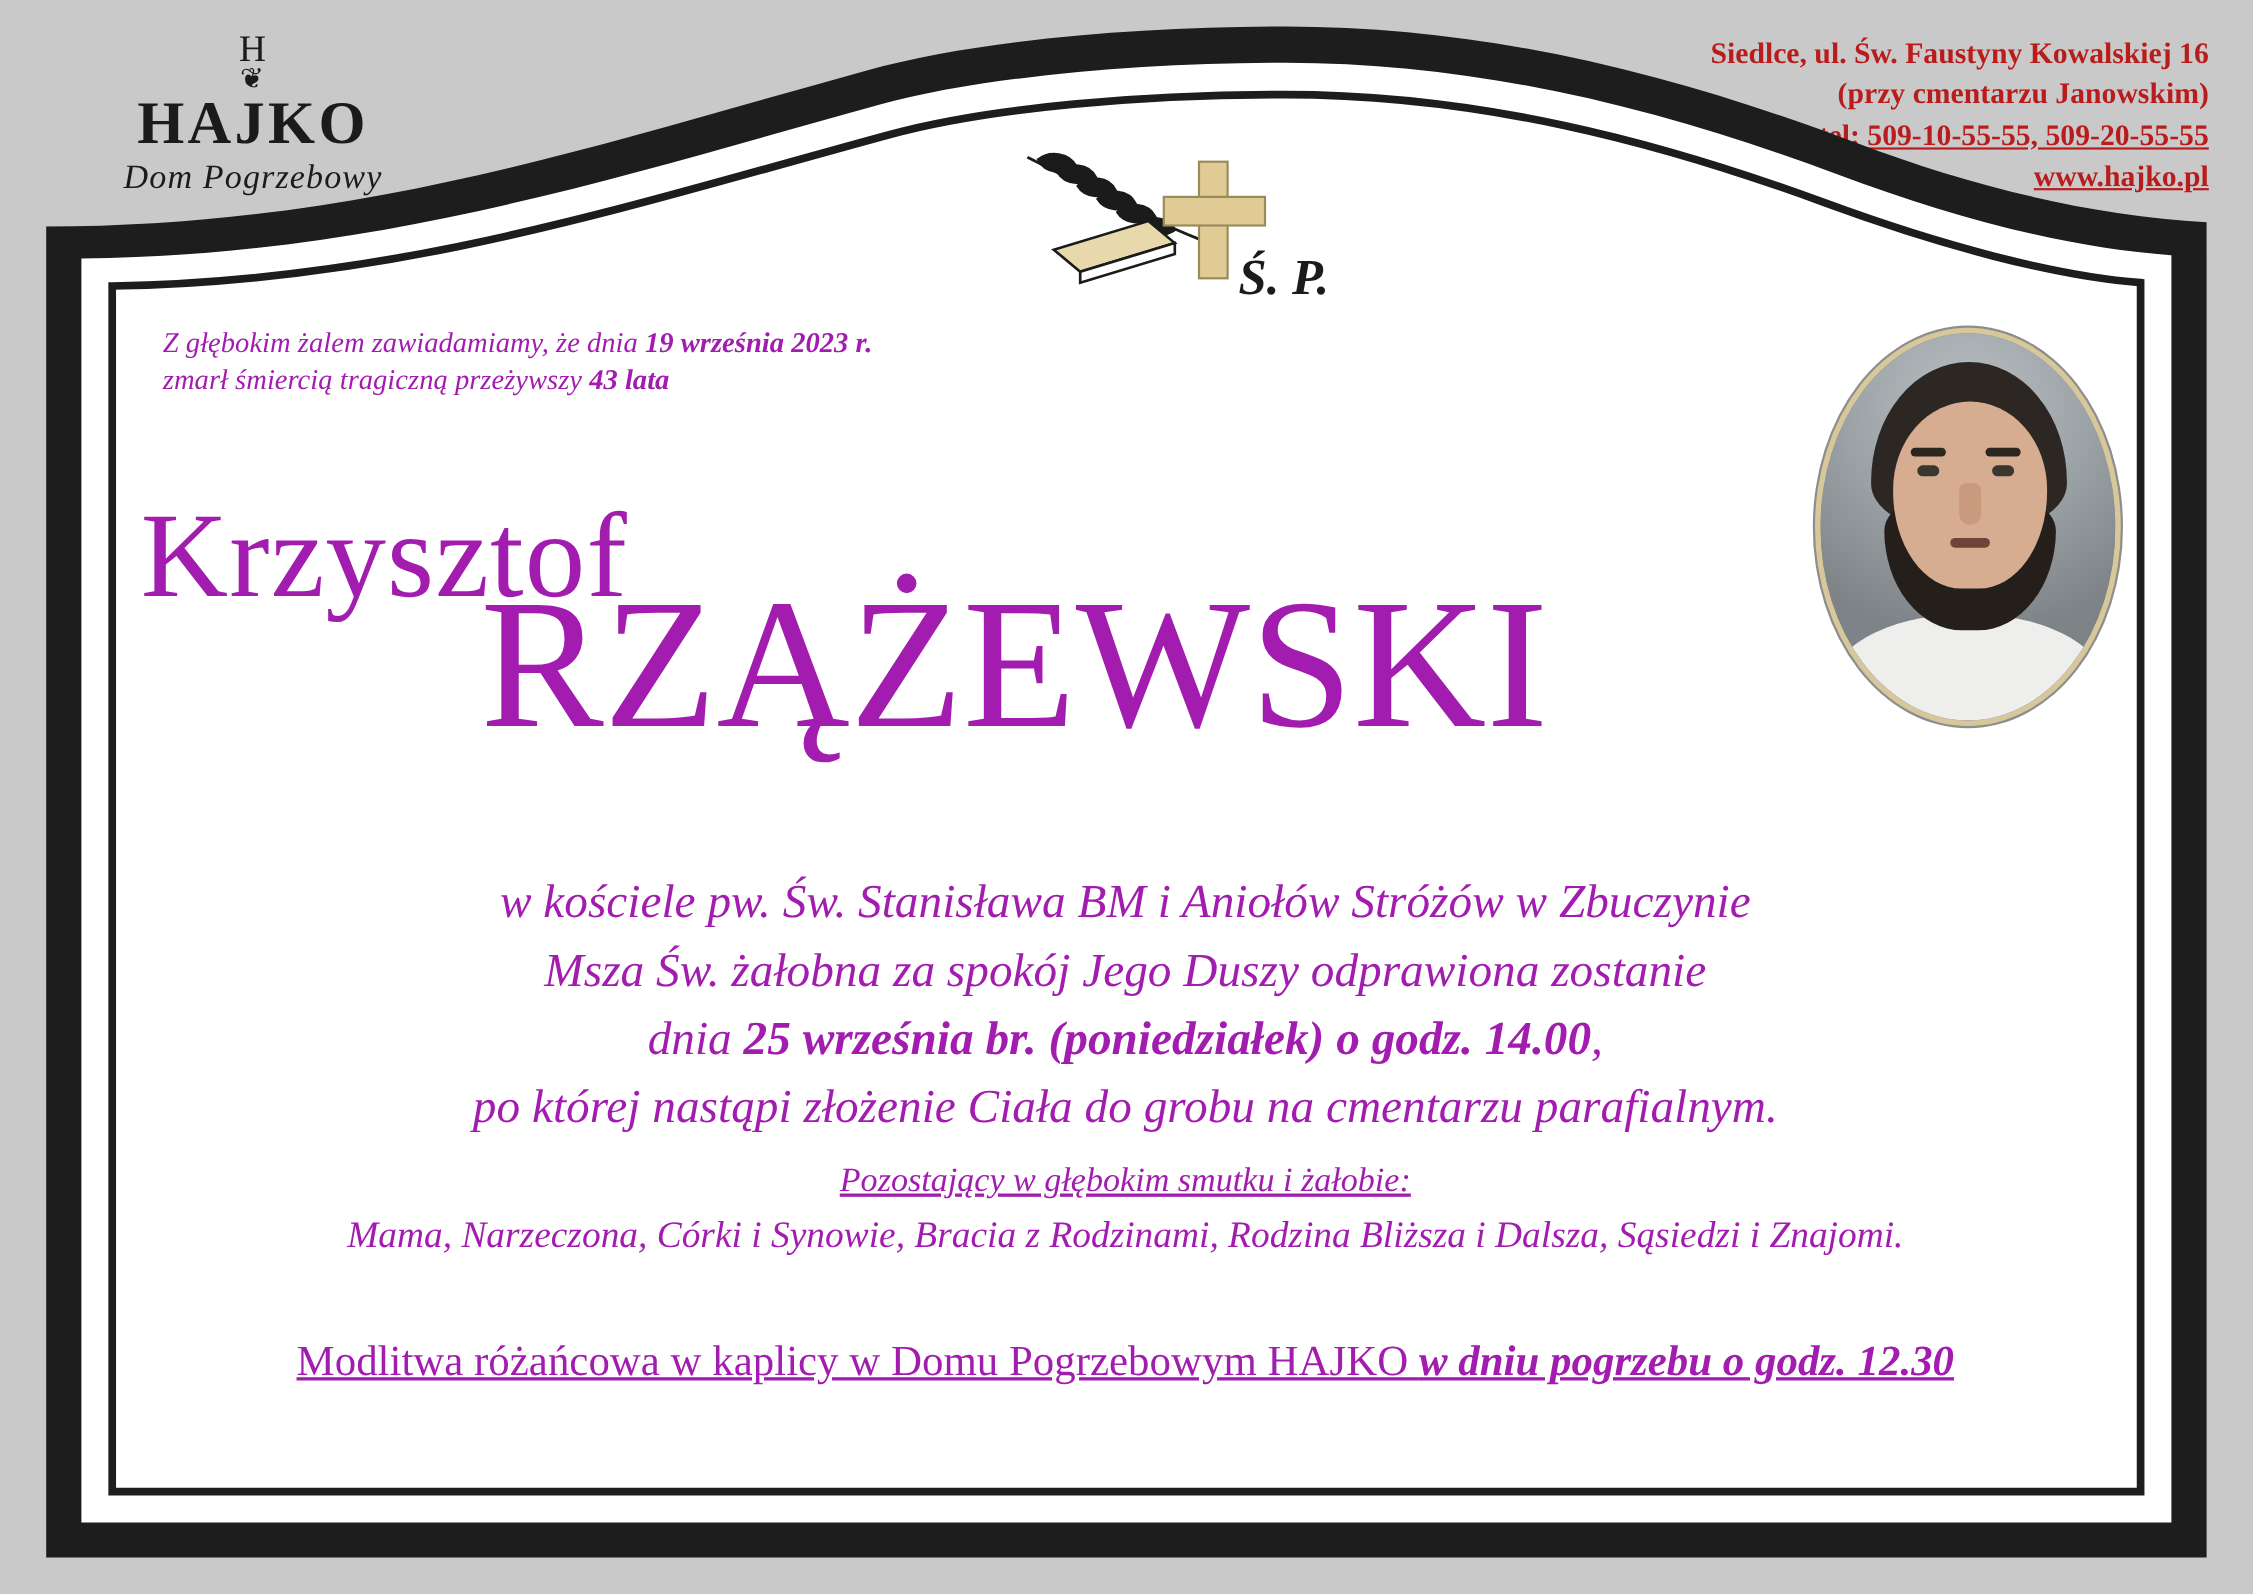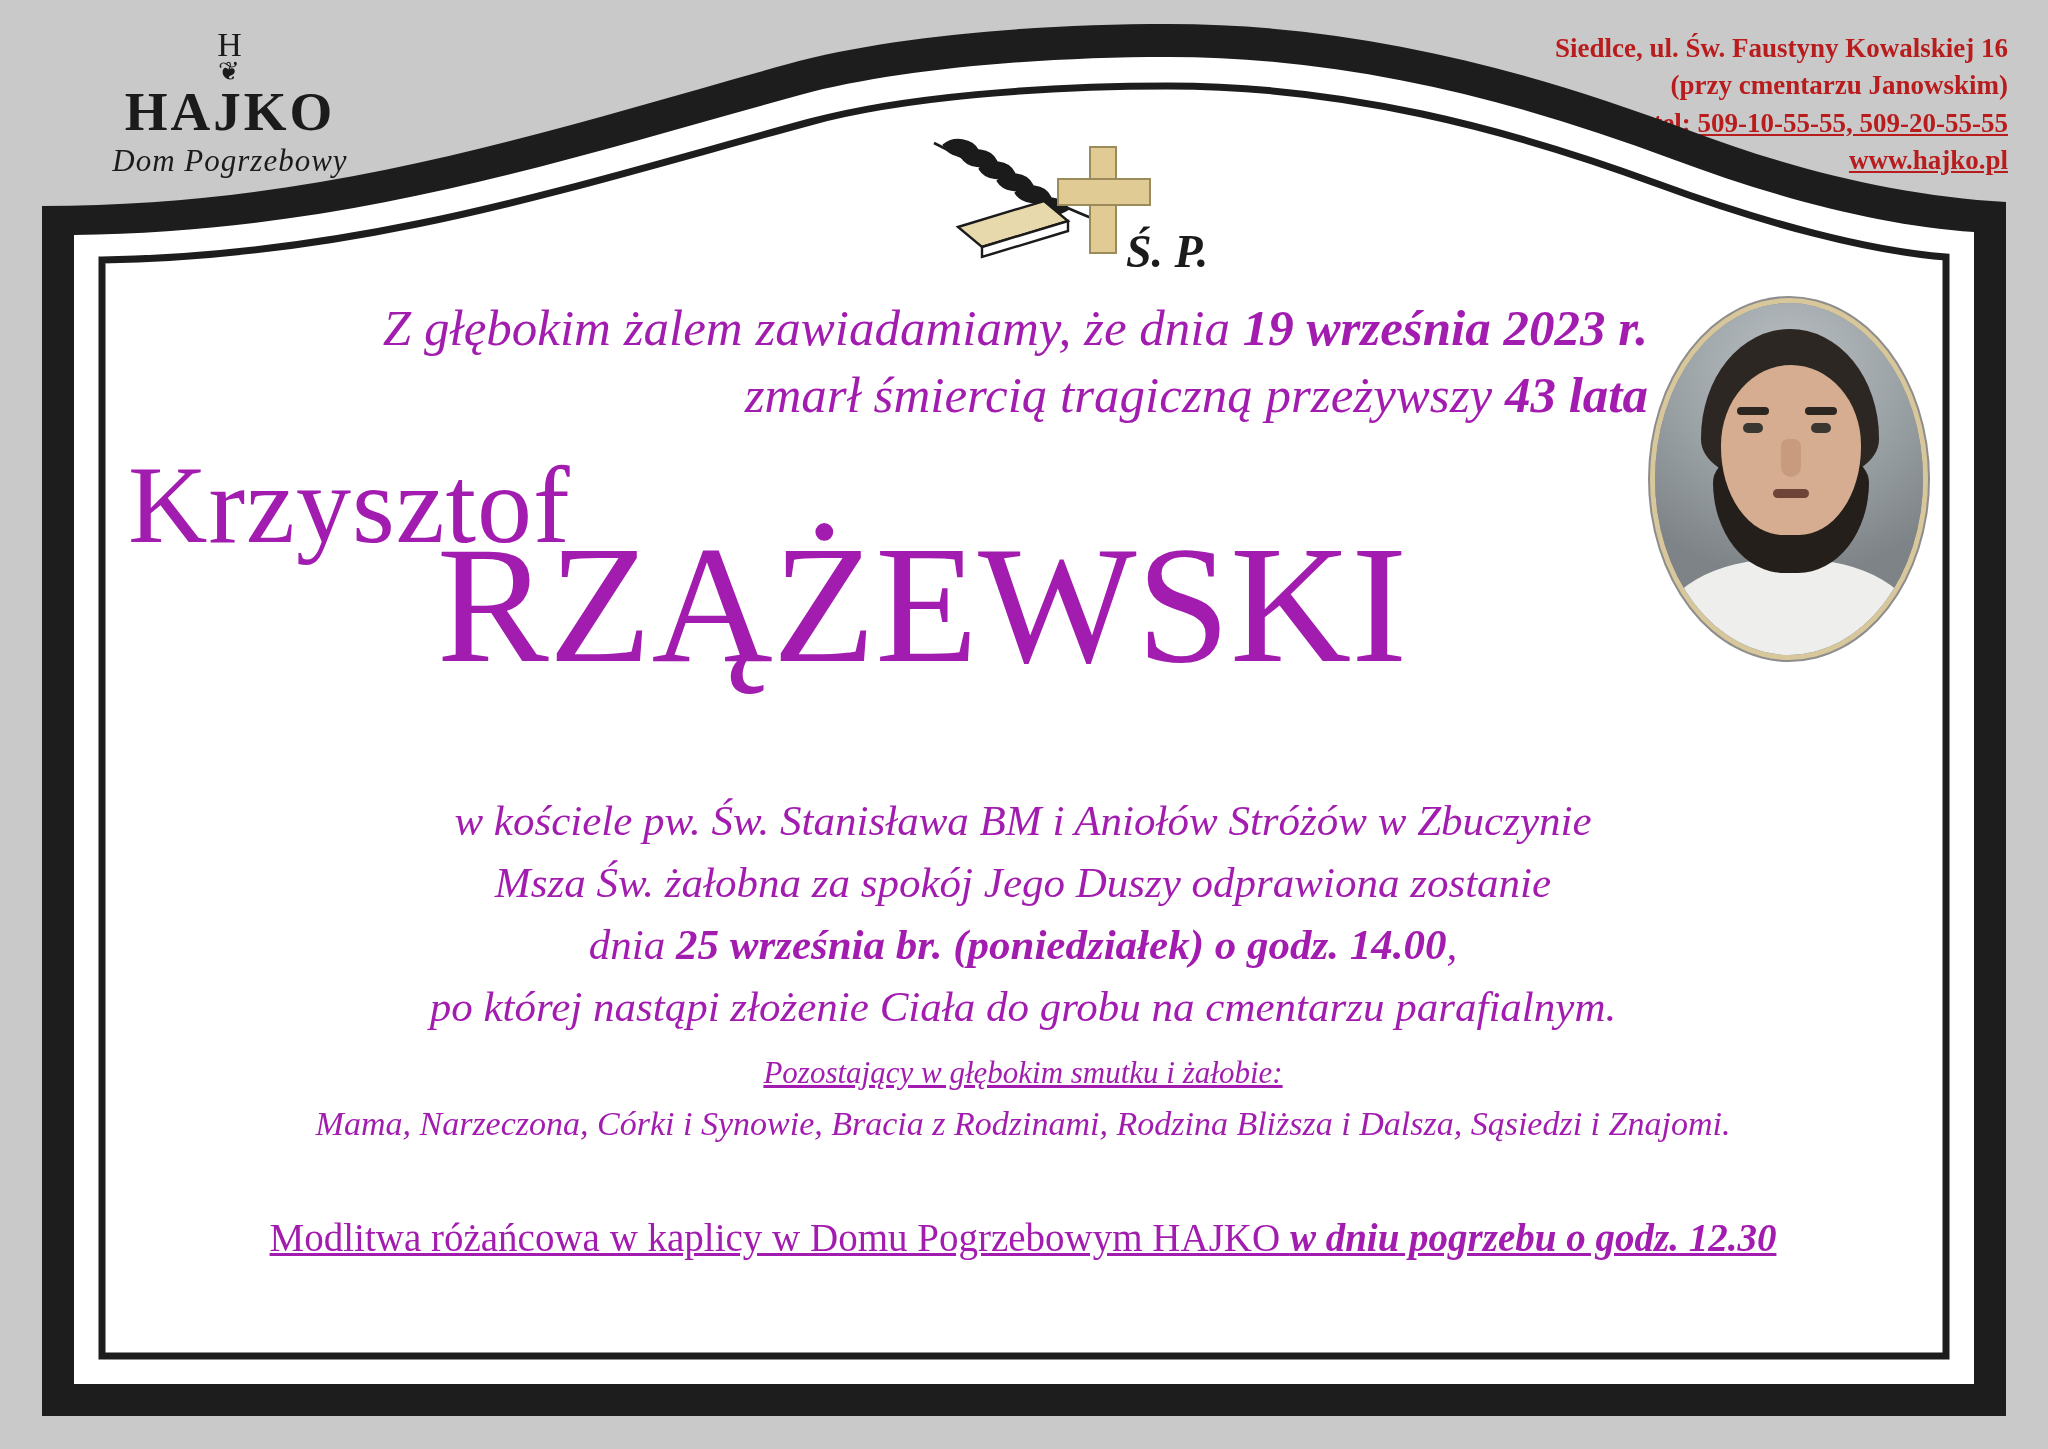--- a/index.html
+++ b/index.html
@@ -93,22 +93,22 @@
     top: 85px;
     width: 360px;
     height: 140px;
   }
 
   .intro {
     position: absolute;
     left: 60px;
     top: 245px;
     width: 1500px;
-    text-align: right;
-    font-size: 51px;
+    text-align: left;
+    font-size: 26px;
     font-style: italic;
     line-height: 1.32;
   }
   .intro b {
     font-weight: bold;
   }
 
   .first-name {
     position: absolute;
     left: 40px;

